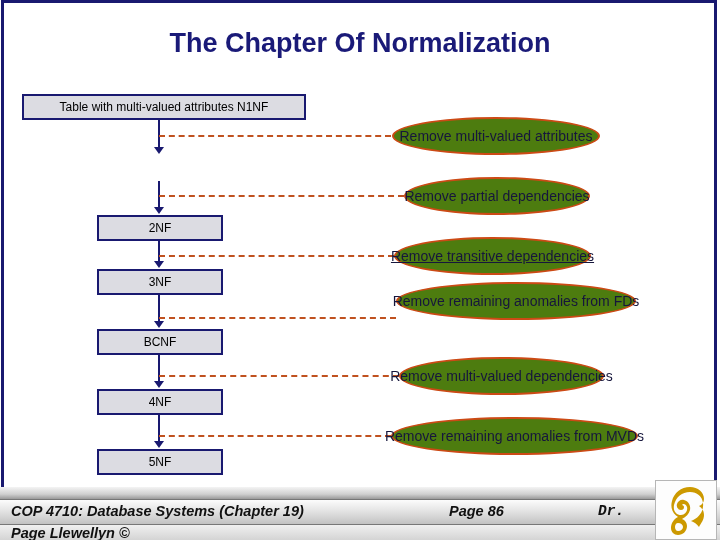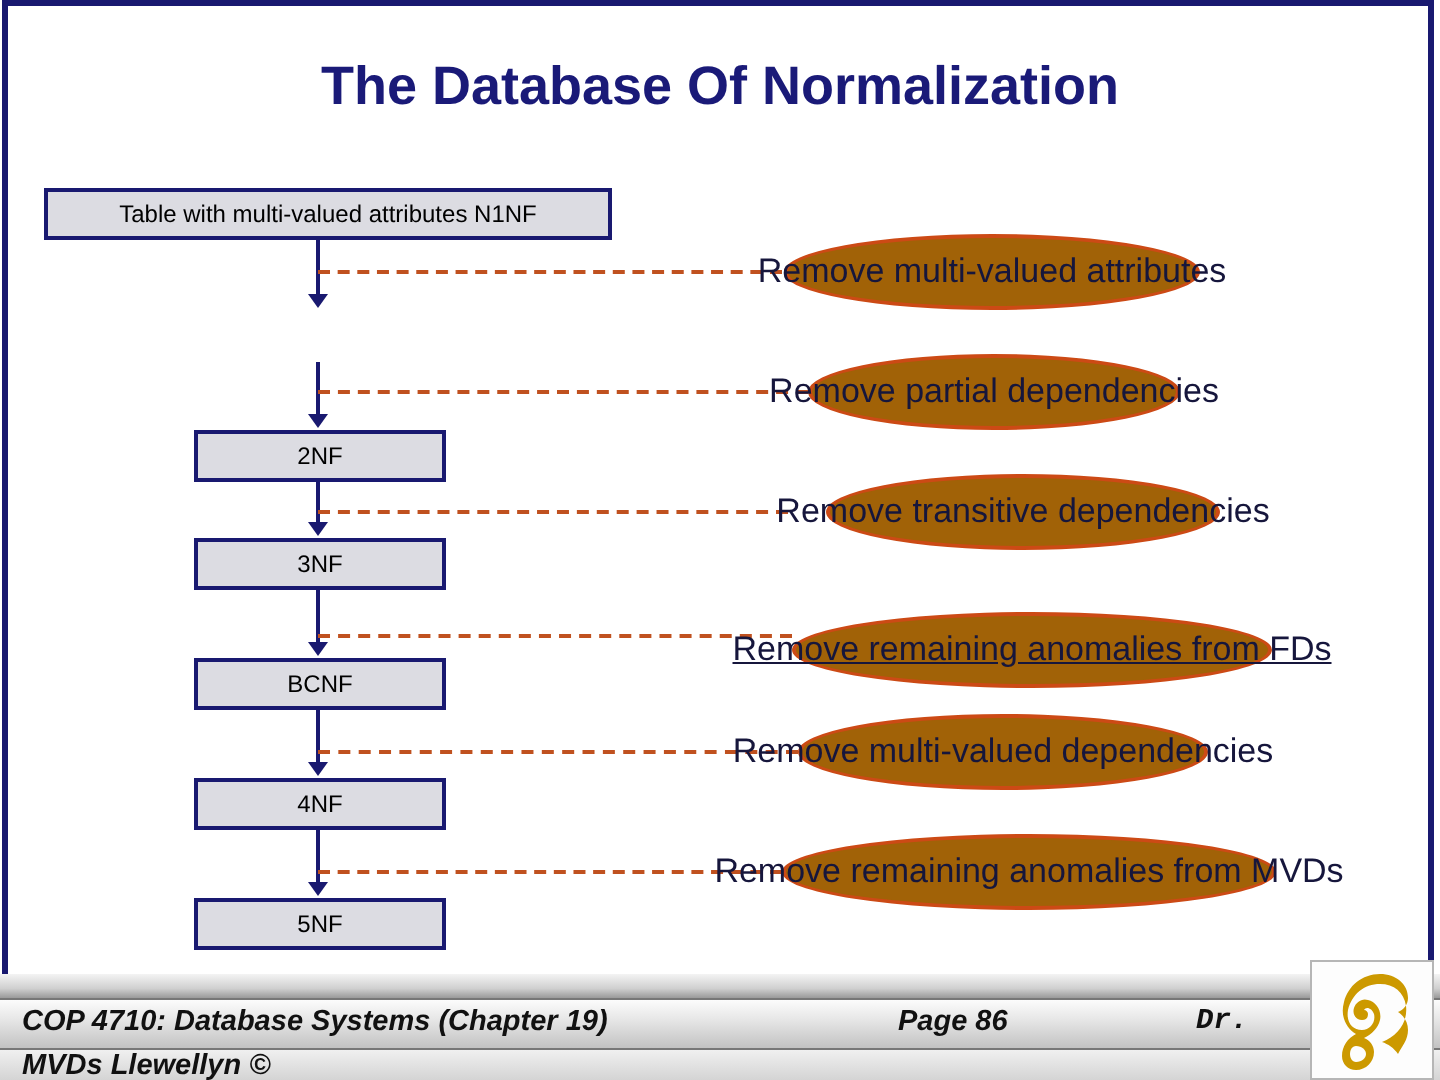--- a/index.html
+++ b/index.html
@@ -93,29 +93,29 @@
   .dash-line {
     position: absolute;
     left: 159px;
     height: 0px;
     border-top: 2px dashed #c0511f;
   }
 
   
   .ellipse {
     position: absolute;
-    background: #a16207;
+    background: #4d7c0f;
     border: 2px solid #cc4a15;
     border-radius: 50%;
     box-sizing: border-box;
     height: 38px;
     display: flex;
     align-items: center;
     justify-content: center;
-    font-size: 17px;
+    font-size: 14px;
     color: #16163c;
     white-space: nowrap;
   }
 
   
   #footer {
     position: absolute;
     left: 0;
     top: 487px;
     width: 720px;
@@ -170,21 +170,21 @@
   }
   #logo-box svg { display: block; }
 </style>
 </head>
 <body>
 
 <div id="slide">
 
   <div id="slide-frame"></div>
 
-  <div id="title">The Database Of Normalization</div>
+  <div id="title">The Chapter Of Normalization</div>
 
   <div class="nf-box wide" style="top:94px;">
     <span>Table with multi-valued attributes N1NF</span>
   </div>
   <div class="nf-box narrow" style="top:215px;text-align:right;">
     <span>2NF</span>
   </div>
   <div class="nf-box narrow" style="top:269px;">
     <span>3NF</span>
   </div>
@@ -224,45 +224,45 @@
   <div class="dash-line" style="top:435px; width:232px;"></div>
 
   <div class="ellipse" style="left:392px; top:117px; width:208px;">
     <span>Remove multi-valued attributes</span>
   </div>
 
   <div class="ellipse" style="left:404px; top:177px; width:186px;justify-content:center;">
     <span>Remove partial dependencies</span>
   </div>
 
-  <div class="ellipse" style="left:413px; top:237px; width:197px;">
+  <div class="ellipse" style="left:394px; top:237px; width:197px;text-decoration:underline;">
     <span>Remove transitive dependencies</span>
   </div>
 
-  <div class="ellipse" style="left:396px; top:306px; width:240px;text-decoration:underline;">
+  <div class="ellipse" style="left:396px; top:282px; width:240px;">
     <span>Remove remaining anomalies from FDs</span>
   </div>
 
   <div class="ellipse" style="left:399px; top:357px; width:205px;">
     <span>Remove multi-valued dependencies</span>
   </div>
 
   <div class="ellipse" style="left:391px; top:417px; width:247px;">
     <span>Remove remaining anomalies from MVDs</span>
   </div>
 
   <div id="footer">
     <div class="footer-band" id="footer-band-top"></div>
     <div class="footer-band" id="footer-band-main"></div>
     <div class="footer-band" id="footer-band-bottom"></div>
 
     <div class="footer-text" id="footer-course">COP 4710: Database Systems  (Chapter 19)</div>
     <div class="footer-text" id="footer-page">Page 86</div>
     <div class="footer-text" id="footer-dr">Dr.</div>
-    <div class="footer-text" id="footer-author">MVDs Llewellyn ©</div>
+    <div class="footer-text" id="footer-author">Page Llewellyn ©</div>
   </div>
 
   <div id="logo-box">
     <svg width="60" height="58" viewBox="0 0 60 58" xmlns="http://www.w3.org/2000/svg">
       <rect x="0" y="0" width="60" height="58" fill="#fdfdfd"></rect>
       <g fill="#cc9900">
         <path d="M34 6 C25 6 18 12 16 20 C14 27 17 33 22 36
                  C18 38 15 42 15 47 C15 51 18 54 22 54
                  C27 54 31 50 31 45 C31 42 29 39 26 38
                  C30 36 33 33 34 29 C35 24 32 20 28 19

